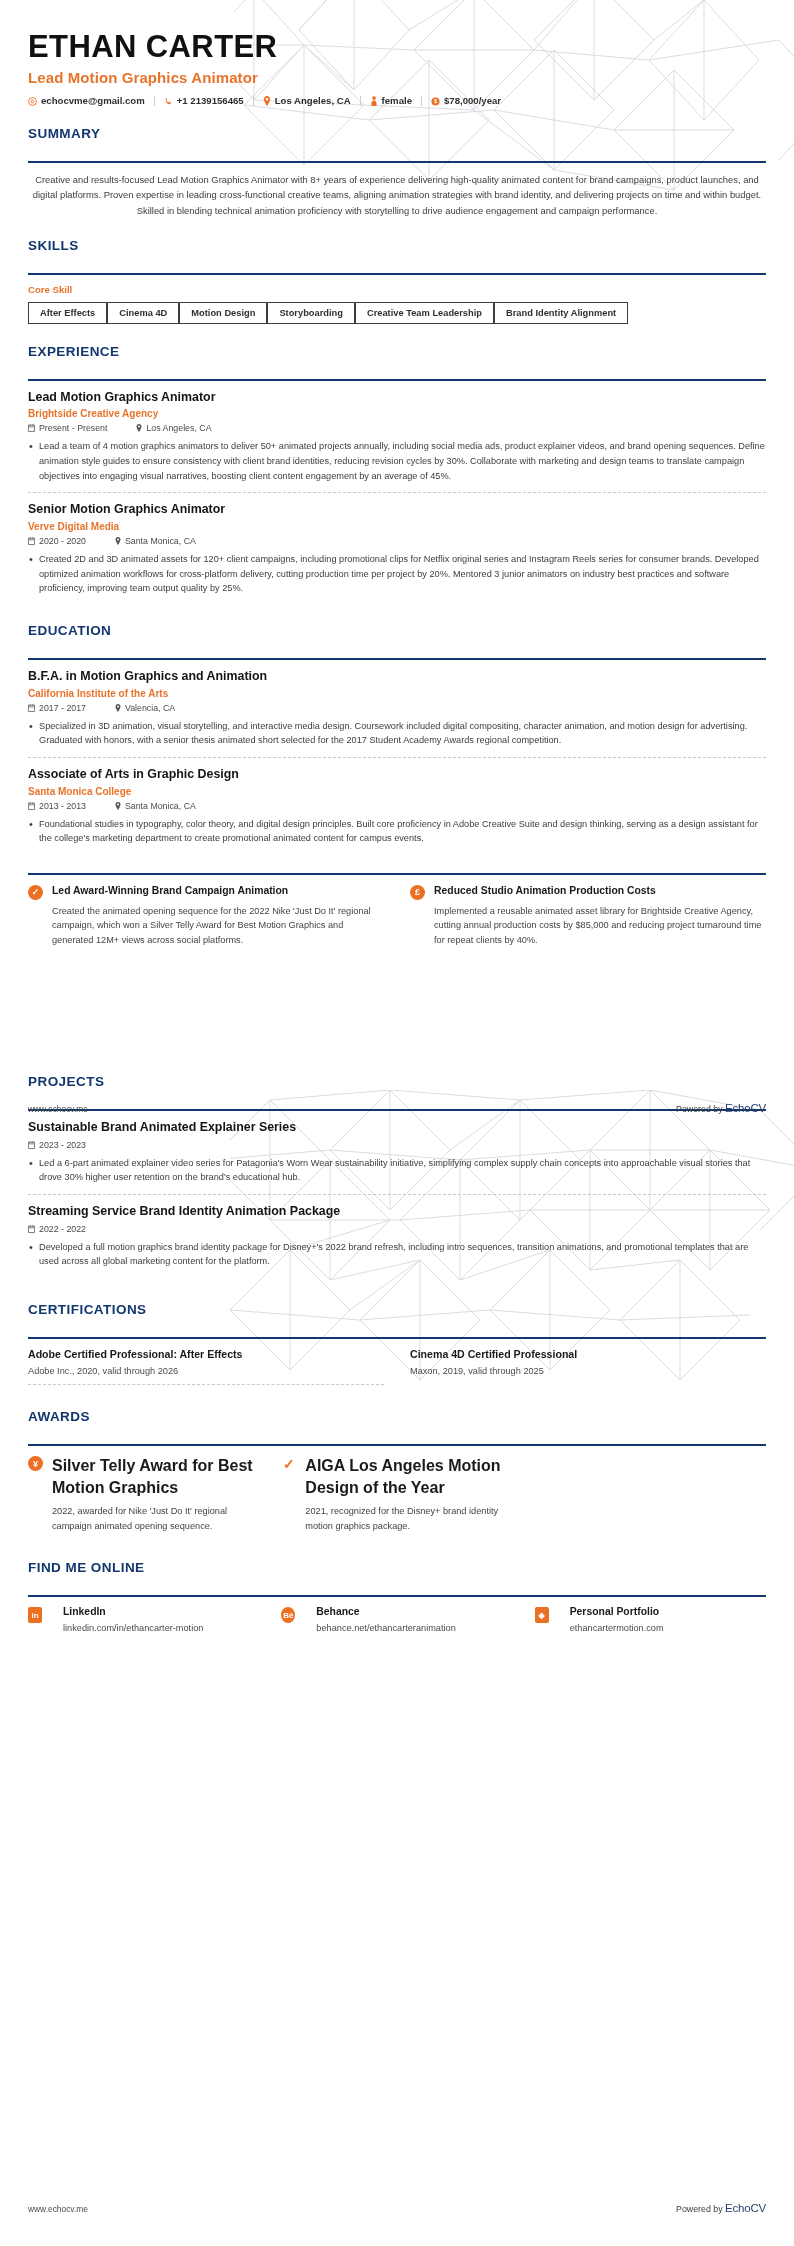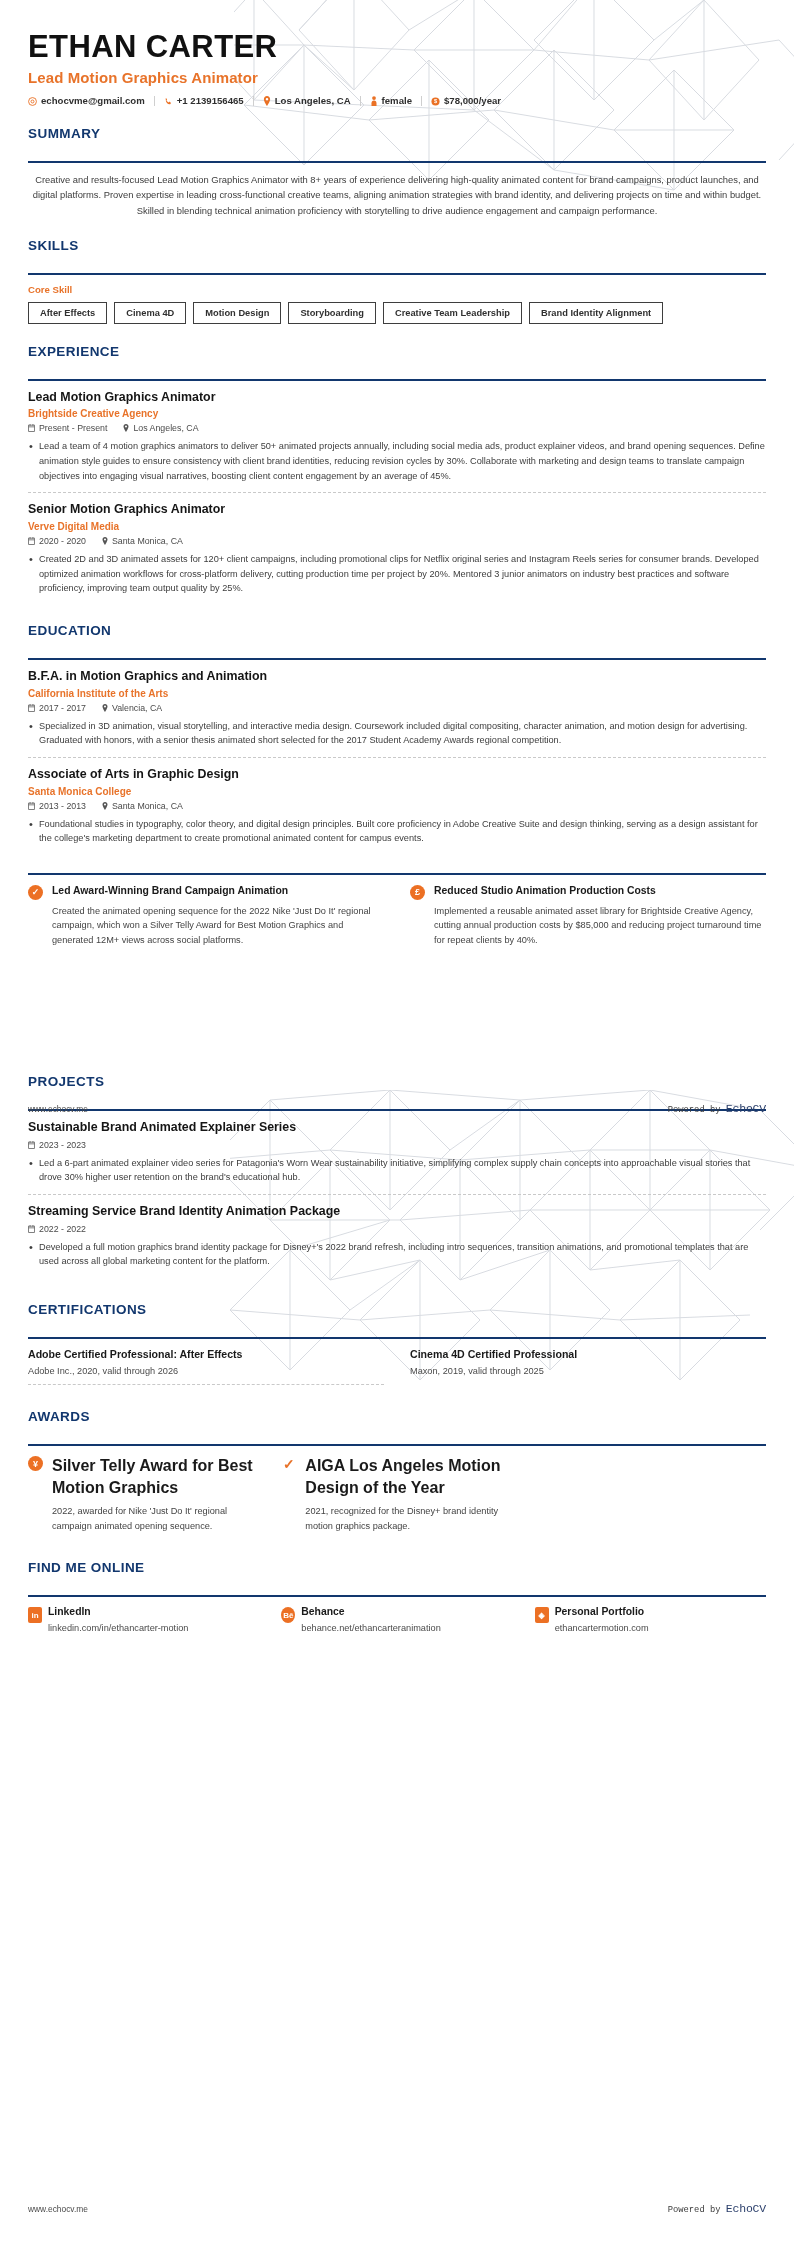--- a/index.html
+++ b/index.html
@@ -87,21 +87,21 @@
     text-align: center;
   }
 
   
   .skill-group-label {
     font-size: 9.6px;
     font-weight: 700;
     color: #e8732a;
     margin-bottom: 7px;
   }
-  .chips { display: flex; flex-wrap: wrap; gap: 7px; }
+  .chips { display: flex; flex-wrap: wrap; }
   .chip {
     border: 1px solid #3e3e3e;
     padding: 5px 11px;
     font-size: 9.3px;
     font-weight: 700;
     color: #303030;
     background: #fff;
     white-space: nowrap;
   }
 
@@ -116,21 +116,21 @@
   }
   .entry-org {
     font-size: 10px;
     font-weight: 700;
     color: #e8732a;
     margin-top: 3px;
   }
   .entry-meta {
     display: flex;
     align-items: center;
-    gap: 16px;
+    gap: 29px;
     margin-top: 4px;
     font-size: 8.8px;
     color: #4a4a4a;
   }
   .meta-cell { display: inline-flex; align-items: center; gap: 4px; }
   .meta-ico { color: #4f4f4f; line-height: 0; display: inline-block; }
   ul.bullets { list-style: none; margin-top: 6px; }
   ul.bullets li {
     position: relative;
     padding-left: 11px;
@@ -207,21 +207,21 @@
   }
   .award-badge.plain {
     background: transparent;
     color: #e8732a;
     font-size: 14px;
   }
   .award-title { font-size: 16px; font-weight: 700; color: #1a1a1a; line-height: 1.35; }
   .award-desc { margin-top: 6px; font-size: 9.2px; line-height: 1.62; color: #444; }
 
   
-  .link-item { display: flex; gap: 6px; align-items: flex-start; }
+  .link-item { display: flex; gap: 21px; align-items: flex-start; }
   .link-badge {
     flex: 0 0 auto;
     width: 14px; height: 16px;
     background: #ec7024;
     color: #fff;
     font-size: 8px; font-weight: 700;
     display: flex; align-items: center; justify-content: center;
     border-radius: 2px;
     margin-top: 1px;
   }
@@ -231,21 +231,21 @@
   
   .pg-footer {
     position: absolute;
     left: 28px; right: 28px;
     display: flex;
     align-items: baseline;
     justify-content: space-between;
     z-index: 3;
   }
   .foot-site { font-size: 8.4px; color: #4a4a4a; }
-  .foot-powered { font-size: 8.8px; color: #3b3b3b; font-family: Liberation Mono, monospace; }
+  .foot-powered { font-size: 8.8px; color: #3b3b3b; }
   .foot-powered .brand { font-size: 11.5px; color: #2b3f6b; letter-spacing: -.2px; }
   .footer-1 { top: 1102px; }
   .footer-2 { top: 2202px; }
 </style>
 </head>
 <body>
 
 <div class="page">
 
   <svg class="watermark wm-top" viewBox="0 0 560 215" preserveAspectRatio="none">

